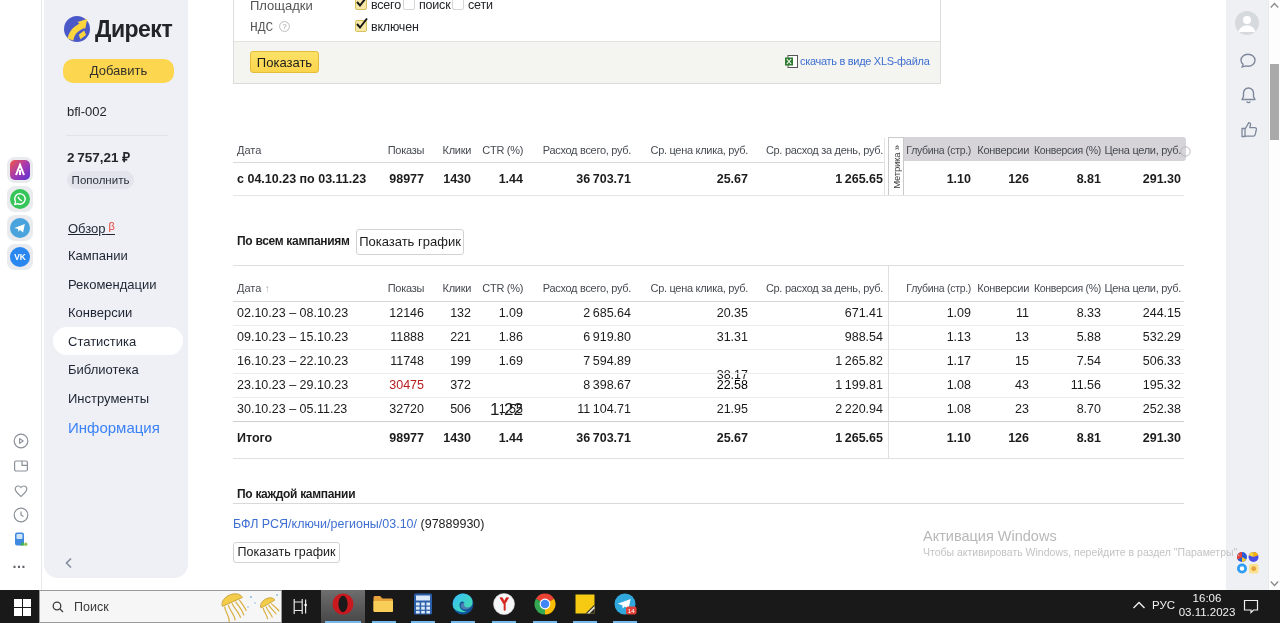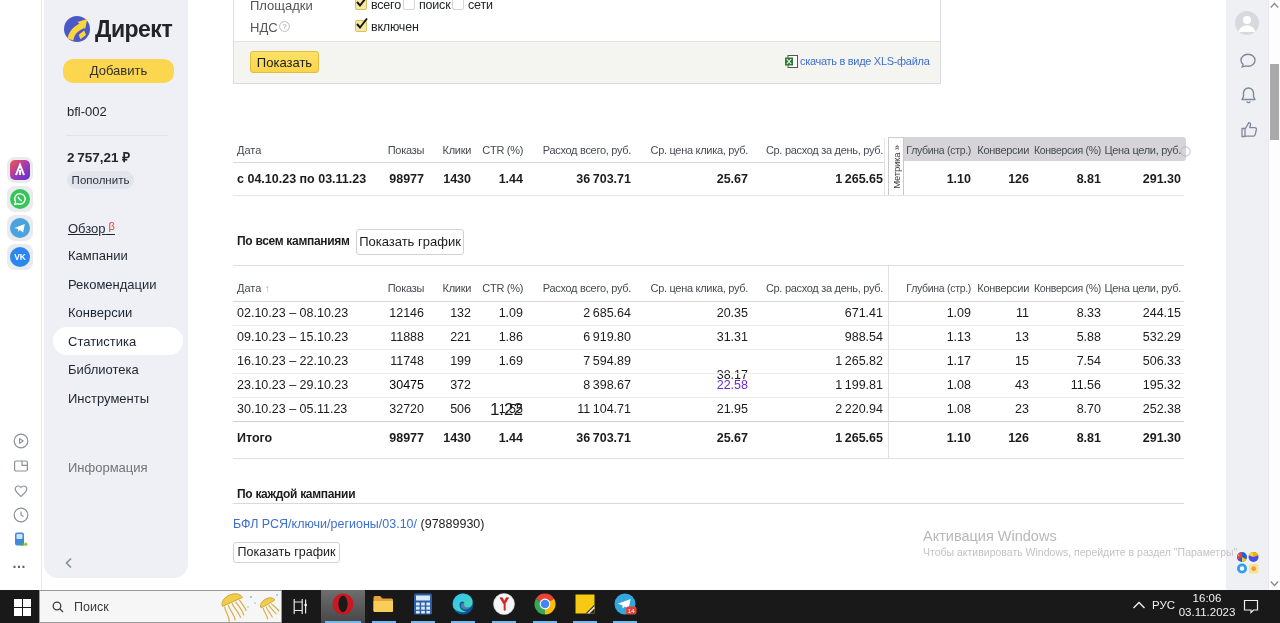--- a/index.html
+++ b/index.html
@@ -80,29 +80,29 @@
 <div class="abs" style="left:67px;top:148px;font-size:13.5px;font-weight:bold;color:#23252b;">2 757,21&nbsp;₽</div>
 <div class="abs" style="left:67px;top:171px;width:67px;height:18px;background:#e2e5ec;border-radius:9px;text-align:center;line-height:18px;font-size:11.5px;color:#2c313c;">Пополнить</div>
 <div class="abs" style="left:53px;top:327px;width:130px;height:28px;background:#fff;border-radius:14px;"></div>
 <div class="abs" style="left:68px;top:219.5px;font-size:13px;color:#1e2532;text-decoration:underline;">Обзор<span style="color:#e8403a;font-size:11px;vertical-align:3px;">&nbsp;β</span></div>
 <div class="abs" style="left:68px;top:248px;font-size:13px;color:#1e2532;">Кампании</div>
 <div class="abs" style="left:68px;top:276.5px;font-size:13px;color:#1e2532;">Рекомендации</div>
 <div class="abs" style="left:68px;top:305px;font-size:13px;color:#1e2532;">Конверсии</div>
 <div class="abs" style="left:68px;top:333.5px;font-size:13px;color:#1e2532;">Статистика</div>
 <div class="abs" style="left:68px;top:362px;font-size:13px;color:#1e2532;">Библиотека</div>
 <div class="abs" style="left:68px;top:390.5px;font-size:13px;color:#1e2532;">Инструменты</div>
-<div class="abs" style="left:68px;top:419px;font-size:13px;color:#737373;margin-top:41px;">Информация</div>
+<div class="abs" style="left:68px;top:419px;font-size:15px;color:#3b82f6;">Информация</div>
 <svg class="abs" style="left:63px;top:557px;" width="12" height="12" viewBox="0 0 12 12">
     <path d="M8 1.5L3.5 6 8 10.5" fill="none" stroke="#838b9c" stroke-width="1.6"></path>
   </svg>
 
 <div class="abs" style="left:233px;top:-10px;width:708px;height:94px;border:1px solid #dcdcdc;background:#fff;"></div>
 <div class="abs" style="left:234px;top:41px;width:706px;height:42px;background:#f4f4f1;border-top:1px solid #e2e2df;"></div>
 <div class="abs" style="left:250px;top:-2px;font-size:13px;color:#555;">Площадки</div>
-<div class="abs" style="left:250px;top:19.5px;font-size:13px;color:#555;">НДС</div>
+<div class="abs" style="left:250px;top:19.5px;font-size:13px;color:#555;font-family:Liberation Mono, monospace;">НДС</div>
 <svg class="abs" style="left:279px;top:21px;" width="11" height="11" viewBox="0 0 11 11">
     <circle cx="5.5" cy="5.5" r="4.9" fill="none" stroke="#b9b9b9" stroke-width="1"></circle>
     <text x="5.5" y="8" text-anchor="middle" font-size="7.5" fill="#9a9a9a" font-family="Liberation Sans">?</text>
   </svg>
 <div class="abs" style="left:355px;top:-2px;width:12px;height:12px;background:#f7e8a8;border:1px solid #d8c25f;border-radius:2px;"></div>
 <svg class="abs" style="left:355px;top:-5px;" width="14" height="13" viewBox="0 0 14 13">
     <path d="M2 7l3 3.5L12 1.5" fill="none" stroke="#17181a" stroke-width="2"></path>
   </svg>
 <div class="abs" style="left:371px;top:-2px;font-size:12.5px;letter-spacing:-0.2px;color:#23262b;">всего</div>
 <div class="abs" style="left:403px;top:-2px;width:12px;height:12px;background:#fff;border:1px solid #d6d6d6;border-radius:2px;"></div>
@@ -202,25 +202,25 @@
 <div class="abs r" style="left:363px;top:354px;width:160px;font-size:12.5px;color:#1c1c1c;white-space:nowrap;">1.69</div>
 <div class="abs r" style="left:471px;top:354px;width:160px;font-size:12.5px;color:#1c1c1c;white-space:nowrap;">7 594.89</div>
 <div class="abs r" style="left:588px;top:368px;width:160px;font-size:12.5px;color:#1c1c1c;white-space:nowrap;">38.17</div>
 <div class="abs r" style="left:723px;top:354px;width:160px;font-size:12.5px;color:#1c1c1c;white-space:nowrap;">1 265.82</div>
 <div class="abs r" style="left:811px;top:354px;width:160px;font-size:12.5px;color:#1c1c1c;white-space:nowrap;">1.17</div>
 <div class="abs r" style="left:869px;top:354px;width:160px;font-size:12.5px;color:#1c1c1c;white-space:nowrap;">15</div>
 <div class="abs r" style="left:941px;top:354px;width:160px;font-size:12.5px;color:#1c1c1c;white-space:nowrap;">7.54</div>
 <div class="abs r" style="left:1021px;top:354px;width:160px;font-size:12.5px;color:#1c1c1c;white-space:nowrap;">506.33</div>
 <div class="abs" style="left:233px;top:373px;width:951px;height:1px;background:#ececec;"></div>
 <div class="abs" style="left:237px;top:378px;font-size:12.5px;color:#1c1c1c; white-space:nowrap;">23.10.23 – 29.10.23</div>
-<div class="abs r" style="left:264px;top:378px;width:160px;font-size:12.5px;color:#000000;white-space:nowrap;">30475</div>
+<div class="abs r" style="left:264px;top:378px;width:160px;font-size:12.5px;color:#b91c1c;white-space:nowrap;">30475</div>
 <div class="abs r" style="left:311px;top:378px;width:160px;font-size:12.5px;color:#1c1c1c;white-space:nowrap;">372</div>
 <div class="abs r" style="left:363px;top:378px;width:160px;font-size:17px;color:#1c1c1c;white-space:nowrap;margin-top:22px;">1.22</div>
 <div class="abs r" style="left:471px;top:378px;width:160px;font-size:12.5px;color:#1c1c1c;white-space:nowrap;">8 398.67</div>
-<div class="abs r" style="left:588px;top:378px;width:160px;font-size:12.5px;color:#6d28d9;white-space:nowrap;">22.58</div>
+<div class="abs r" style="left:588px;top:378px;width:160px;font-size:12.5px;color:#000000;white-space:nowrap;">22.58</div>
 <div class="abs r" style="left:723px;top:378px;width:160px;font-size:12.5px;color:#1c1c1c;white-space:nowrap;">1 199.81</div>
 <div class="abs r" style="left:811px;top:378px;width:160px;font-size:12.5px;color:#1c1c1c;white-space:nowrap;">1.08</div>
 <div class="abs r" style="left:869px;top:378px;width:160px;font-size:12.5px;color:#1c1c1c;white-space:nowrap;">43</div>
 <div class="abs r" style="left:941px;top:378px;width:160px;font-size:12.5px;color:#1c1c1c;white-space:nowrap;">11.56</div>
 <div class="abs r" style="left:1021px;top:378px;width:160px;font-size:12.5px;color:#1c1c1c;white-space:nowrap;">195.32</div>
 <div class="abs" style="left:233px;top:397px;width:951px;height:1px;background:#ececec;"></div>
 <div class="abs" style="left:237px;top:402px;font-size:12.5px;color:#1c1c1c; white-space:nowrap;">30.10.23 – 05.11.23</div>
 <div class="abs r" style="left:264px;top:402px;width:160px;font-size:12.5px;color:#1c1c1c;white-space:nowrap;">32720</div>
 <div class="abs r" style="left:311px;top:402px;width:160px;font-size:12.5px;color:#1c1c1c;white-space:nowrap;">506</div>
 <div class="abs r" style="left:363px;top:402px;width:160px;font-size:12.5px;color:#1c1c1c;white-space:nowrap;">1.55</div>

